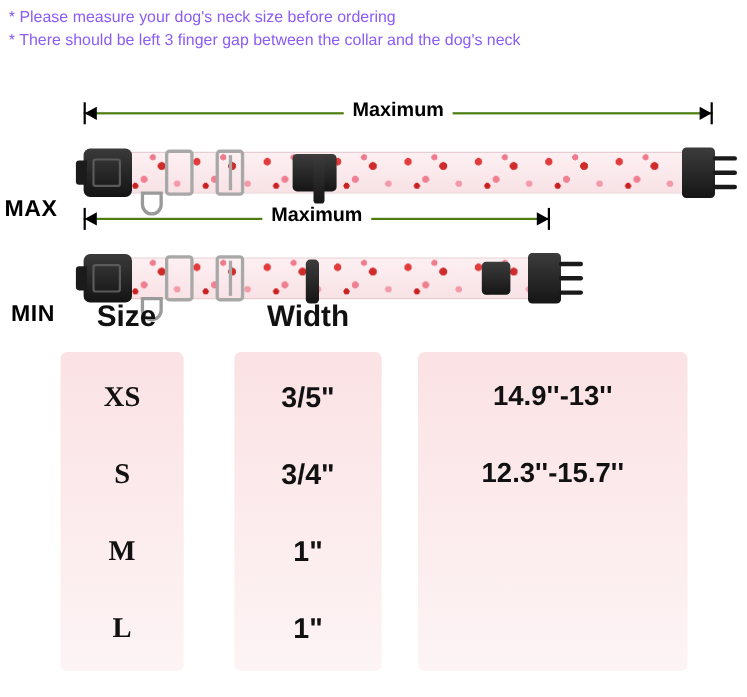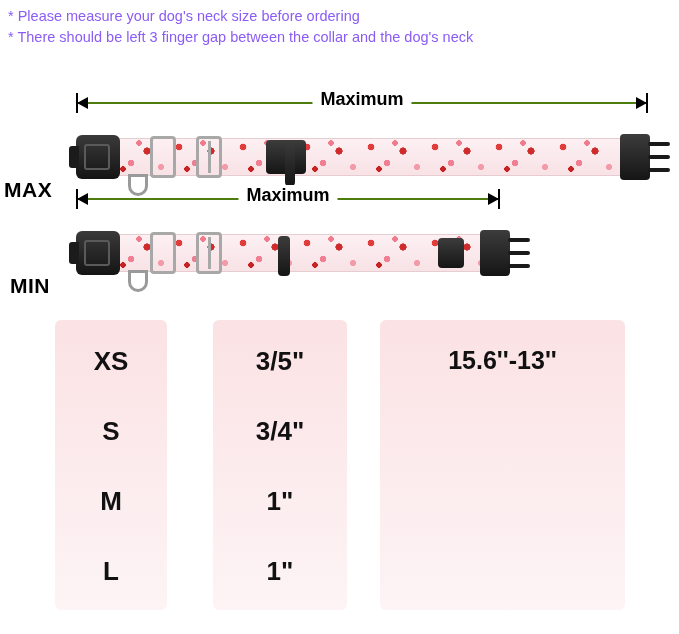--- a/index.html
+++ b/index.html
@@ -182,21 +182,21 @@
   }
   .th.size   { left: 55px;  width: 120px; }
   .th.width  { left: 205px; width: 150px; }
   .th.length { left: 370px; width: 270px; }
 
   .col {
     position: absolute;
     background: linear-gradient(#fbe2e4, #fdf4f5);
     border-radius: 6px;
   }
-  .col.size   { left: 55px;  top: 48px; width: 112px; height: 290px; }
+  .col.size   { left: 55px;  top: 48px; width: 112px; height: 290px; font-family: Liberation Serif, serif; }
   .col.width  { left: 213px; top: 48px; width: 134px; height: 290px; }
   .col.length { left: 380px; top: 48px; width: 245px; height: 290px; }
 
   .cell {
     position: absolute;
     width: 100%;
     text-align: center;
     font-size: 26px;
     font-weight: bold;
     color: #111;
@@ -259,32 +259,35 @@
   <div class="blk" style="left:438px; top:186px; width:26px; height:30px;"></div>
   <div class="blk" style="left:480px; top:178px; width:30px; height:46px;"></div>
   <div class="prong" style="left:508px; top:186px; width:22px;"></div>
   <div class="prong" style="left:508px; top:199px; width:22px;"></div>
   <div class="prong" style="left:508px; top:212px; width:22px;"></div>
 </div>
 
 <div class="table">
 
   <div class="table-headers">
+    <div class="th size">Size</div>
+    <div class="th width">Width</div>
   </div>
 
   <div class="col size">
     <div class="cell r0">XS</div>
     <div class="cell r1">S</div>
     <div class="cell r2">M</div>
     <div class="cell r3">L</div>
   </div>
 
   <div class="col width">
     <div class="cell r0">3/5"</div>
     <div class="cell r1">3/4"</div>
     <div class="cell r2">1"</div>
     <div class="cell r3">1"</div>
   </div>
 
   <div class="col length">
-    <div class="cell r0">15.6''-13''</div>
+    <div class="cell r0">14.9''-13''</div>
+    <div class="cell r1">12.3''-15.7''</div>
   </div>
 </div>
 
 </body></html>

